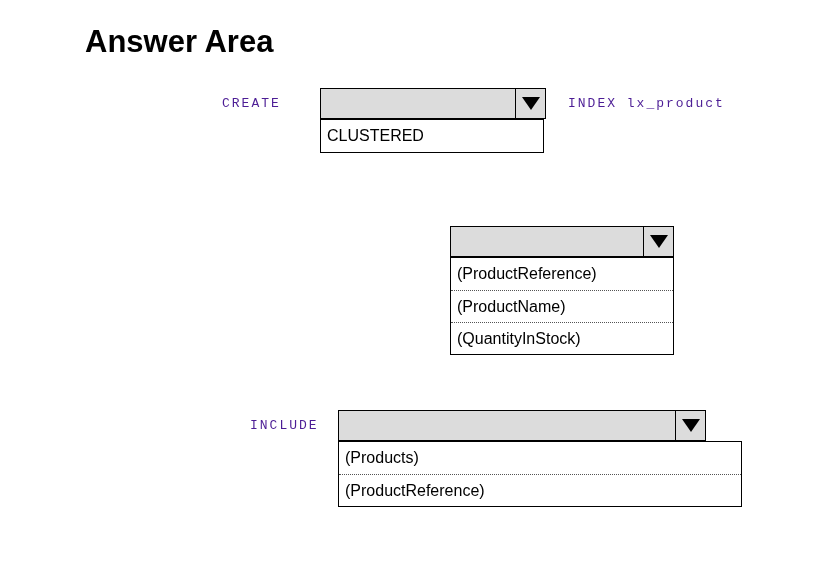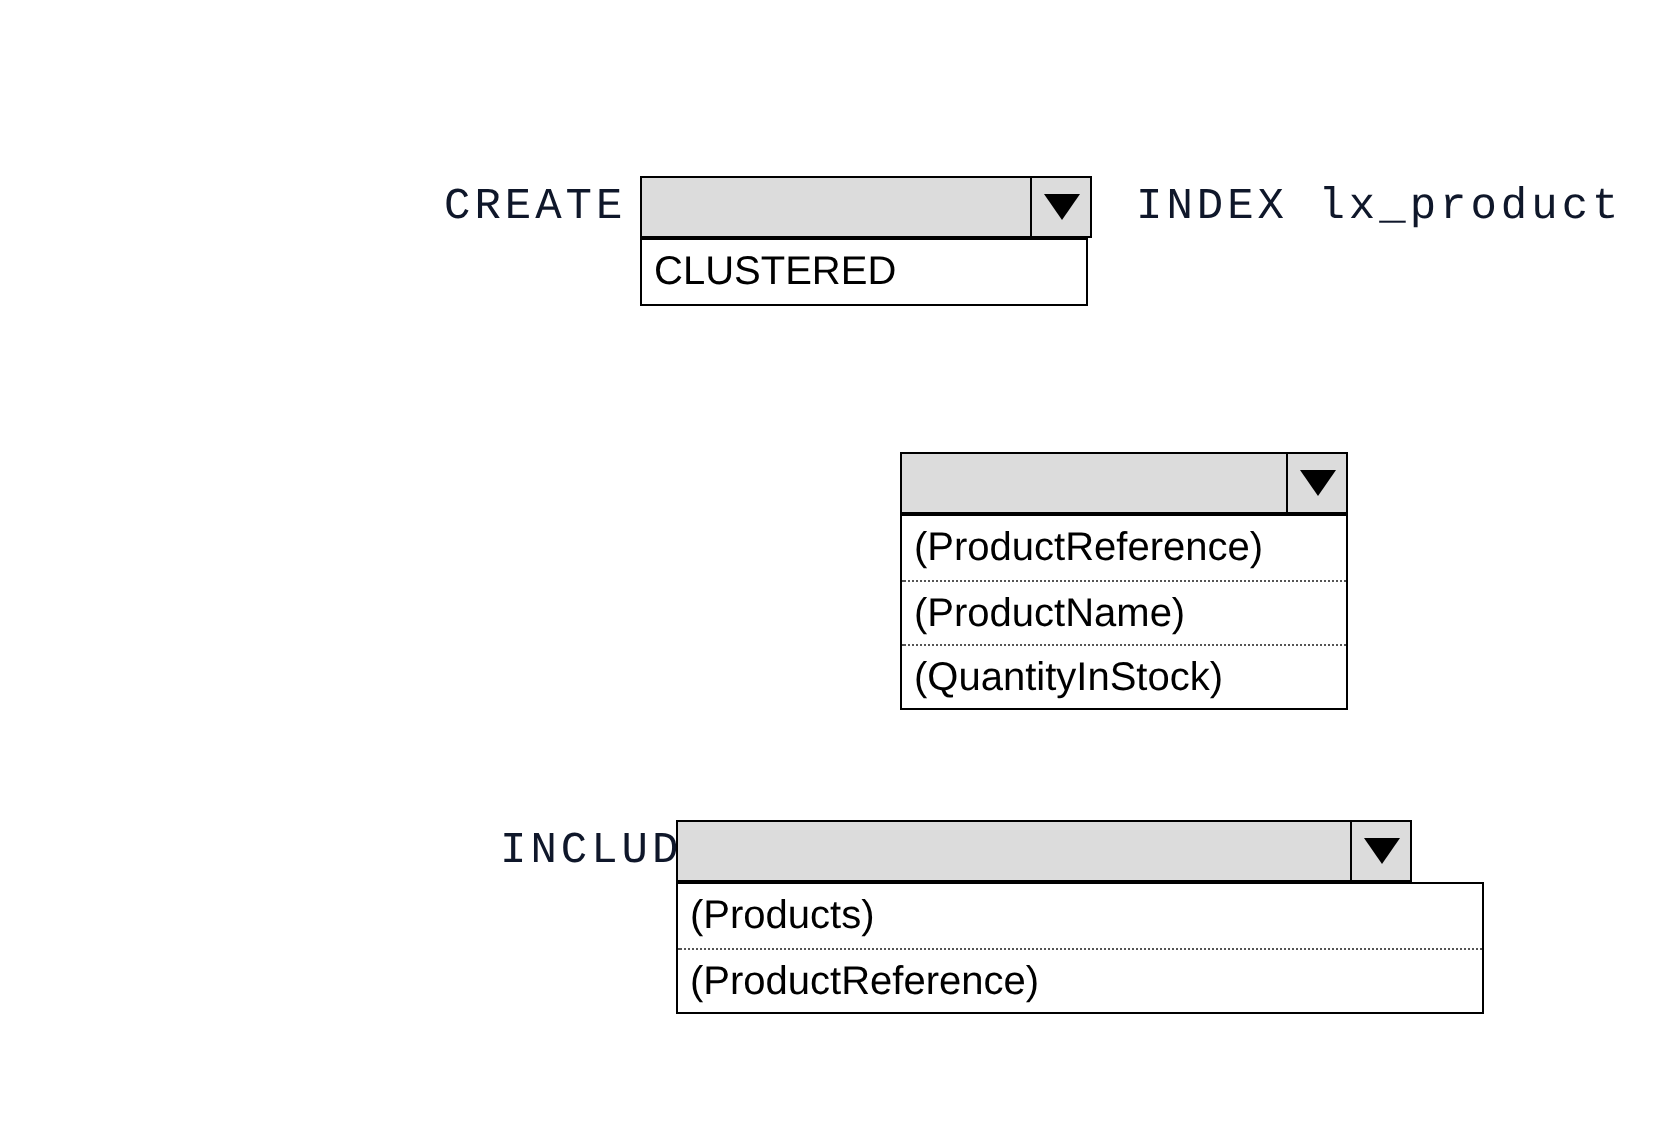--- a/index.html
+++ b/index.html
@@ -19,23 +19,23 @@
     left: 85px;
     top: 24px;
     font-size: 31px;
     font-weight: bold;
     font-family: "Liberation Sans", sans-serif;
     color: #000;
   }
 
   .mono {
     font-family: "Liberation Mono", "DejaVu Sans Mono", monospace;
-    font-size: 22px;
+    font-size: 13px;
     letter-spacing: 2px;
-    color: #0f172a;
+    color: #4c1d95;
     text-align: right;
   }
 
   .label {
     position: absolute;
     height: 31px;
     line-height: 31px;
     white-space: nowrap;
   }
 
@@ -78,34 +78,35 @@
   .options {
     position: absolute;
     background: #ffffff;
     border: 1px solid #000;
   }
 
   .option {
     height: 32px;
     line-height: 32px;
     padding-left: 6px;
-    font-size: 20px;
+    font-size: 16px;
     white-space: nowrap;
     cursor: pointer;
   }
 
   .option + .option {
     border-top: 1px dotted #555;
   }
 </style>
 </head>
 <body>
 
 <div class="canvas">
 
+  <div class="title">Answer Area</div>
 
   <div class="label mono" style="left:222px; top:88px;">CREATE</div>
 
   <div class="dropdown" style="left:320px; top:88px; width:226px;">
     <div class="dropdown-value"></div>
     <div class="dropdown-arrow">
       <span class="tri"></span>
     </div>
   </div>
 

